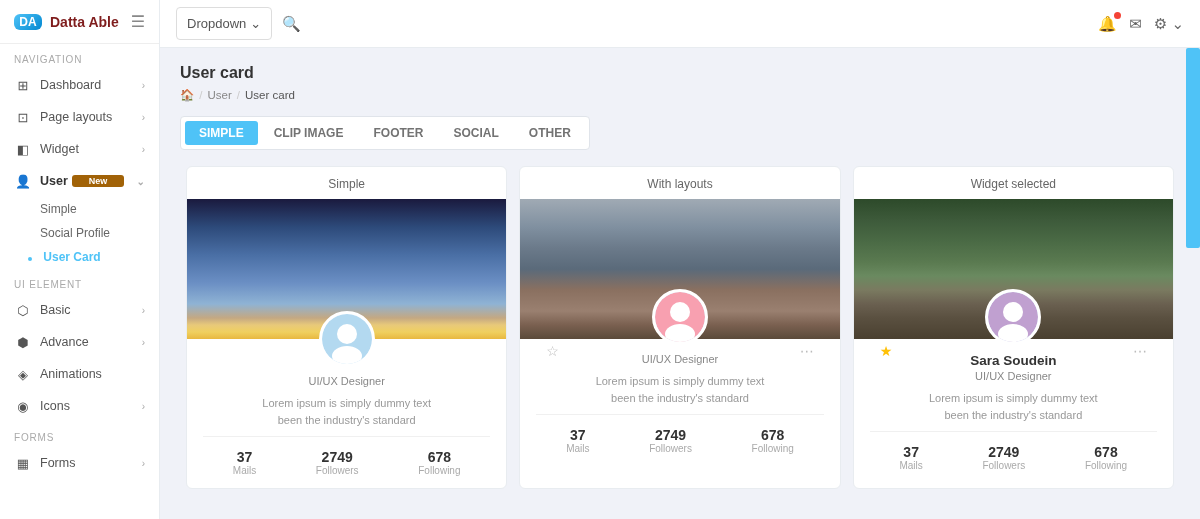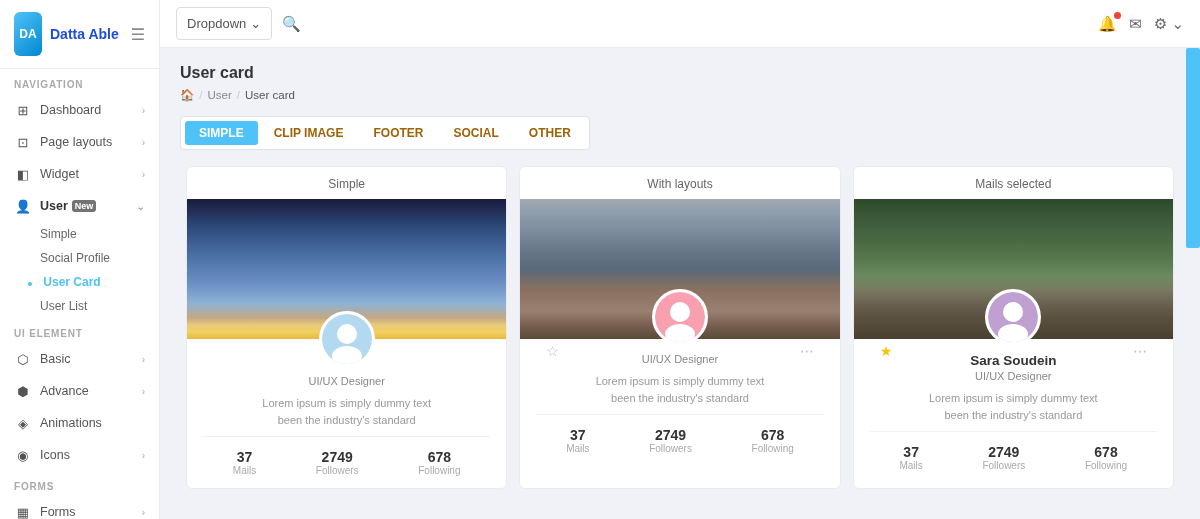--- a/index.html
+++ b/index.html
@@ -16,47 +16,47 @@
       flex-shrink: 0;
     }
     .sidebar-header {
       display: flex;
       align-items: center;
       padding: 12px 14px;
       border-bottom: 1px solid #eee;
       gap: 8px;
     }
     .sidebar-logo {
-      width: 28px; height: 44px;
+      width: 28px; height: 16px;
       background: linear-gradient(135deg, #4fc3f7, #0288d1);
       border-radius: 6px;
       display: flex; align-items: center; justify-content: center;
       color: white; font-weight: bold; font-size: 12px;
     }
-    .sidebar-title { font-weight: 700; font-size: 14px; color: #1d4ed8; }
+    .sidebar-title { font-weight: 700; font-size: 14px; color: #7f1d1d; }
     .sidebar-toggle { margin-left: auto; cursor: pointer; color: #888; font-size: 16px; }
 
     .sidebar-section-label {
-      font-size: 10px; font-weight: 700; color: #aaa;
+      font-size: 10px; font-weight: 400; color: #aaa;
       padding: 10px 14px 4px;
       letter-spacing: 0.8px;
       text-transform: uppercase;
     }
     .sidebar-item {
       display: flex; align-items: center;
       padding: 7px 14px;
       cursor: pointer;
       color: #555;
       font-size: 12.5px;
       position: relative;
     }
     .sidebar-item .si-icon { width: 18px; height: 18px; margin-right: 8px; display: flex; align-items: center; justify-content: center; font-size: 13px; }
     .sidebar-item .si-arrow { margin-left: auto; font-size: 10px; color: #aaa; }
     .sidebar-item.user-active { color: #333; font-weight: 600; }
-    .sidebar-badge { background: #737373; color: #fff; font-size: 9px; font-weight: 700; padding: 1px 3px; border-radius: 3px; margin-left: 4px; }
+    .sidebar-badge { background: #a16207; color: #fff; font-size: 9px; font-weight: 700; padding: 1px 17px; border-radius: 3px; margin-left: 4px; }
 
     .sidebar-sub-item {
       padding: 5px 14px 5px 40px;
       font-size: 12px; color: #666; cursor: pointer;
     }
     .sidebar-sub-item.active { color: #4fc3f7; font-weight: 600; }
     .sidebar-sub-item.active::before { content: ''; width: 4px; height: 4px; background: #4fc3f7; border-radius: 50%; display: inline-block; margin-right: 8px; margin-left: -12px; }
 
     
     #main {
@@ -94,21 +94,21 @@
     .breadcrumb { display: flex; align-items: center; gap: 5px; font-size: 11.5px; color: #888; margin-bottom: 14px; }
     .breadcrumb a { color: #888; text-decoration: none; }
     .breadcrumb .sep { color: #ccc; }
     .breadcrumb .current { color: #555; }
 
     
     .tabs { display: flex; gap: 2px; margin-bottom: 16px; background: #fff; border: 1px solid #e0e4ea; border-radius: 4px; padding: 4px; width: fit-content; }
     .tab-btn {
       padding: 5px 14px; font-size: 12px; font-weight: 600;
       border: none; background: none; cursor: pointer; border-radius: 3px;
-      color: #a16207;
+      color: #737373;
     }
     .tab-btn.active { background: #4fc3f7; color: #fff; }
 
     
     .cards-container { display: grid; grid-template-columns: 1fr 1fr 1fr; gap: 0; }
     .card-col { background: #fff; border: 1px solid #e8ecf0; border-radius: 6px; margin: 0 6px; overflow: hidden; }
     .card-col-title { text-align: center; font-size: 12px; color: #666; padding: 10px 0 8px; }
     .card-body { padding: 0 16px 12px; text-align: center; }
     .card-avatar-wrap { display: flex; justify-content: center; margin-top: -28px; margin-bottom: 8px; position: relative; }
     .card-avatar {
@@ -188,23 +188,20 @@
 
     <div class="sidebar-sub-item">
       <span>Simple</span>
     </div>
     <div class="sidebar-sub-item">
       <span>Social Profile</span>
     </div>
     <div class="sidebar-sub-item active">
       <span>User Card</span>
     </div>
-    <div class="sidebar-sub-item">
-      <span>User List</span>
-    </div>
 
     <div class="sidebar-section-label">UI ELEMENT</div>
     <div class="sidebar-item">
       <span class="si-icon">⬡</span>
       <span>Basic</span>
       <span class="si-arrow">›</span>
     </div>
     <div class="sidebar-item">
       <span class="si-icon">⬢</span>
       <span>Advance</span>
@@ -343,21 +340,21 @@
             </div>
             <div class="stat">
               <div class="stat-num">678</div>
               <div class="stat-label">Following</div>
             </div>
           </div>
         </div>
       </div>
 
       <div class="card-col">
-        <div class="card-col-title">Mails selected</div>
+        <div class="card-col-title">Widget selected</div>
         <div class="img-mountain3"></div>
         <div class="card-body">
           <div class="card-options">
             <span class="star-icon gold">★</span>
             <span class="dots-icon">⋯</span>
           </div>
           <div class="card-avatar-wrap" style="margin-top:-70px">
             <div class="card-avatar">
               <svg width="50" height="50" viewBox="0 0 50 50">
                 <circle cx="25" cy="25" r="25" fill="#c0a0d0"></circle>

